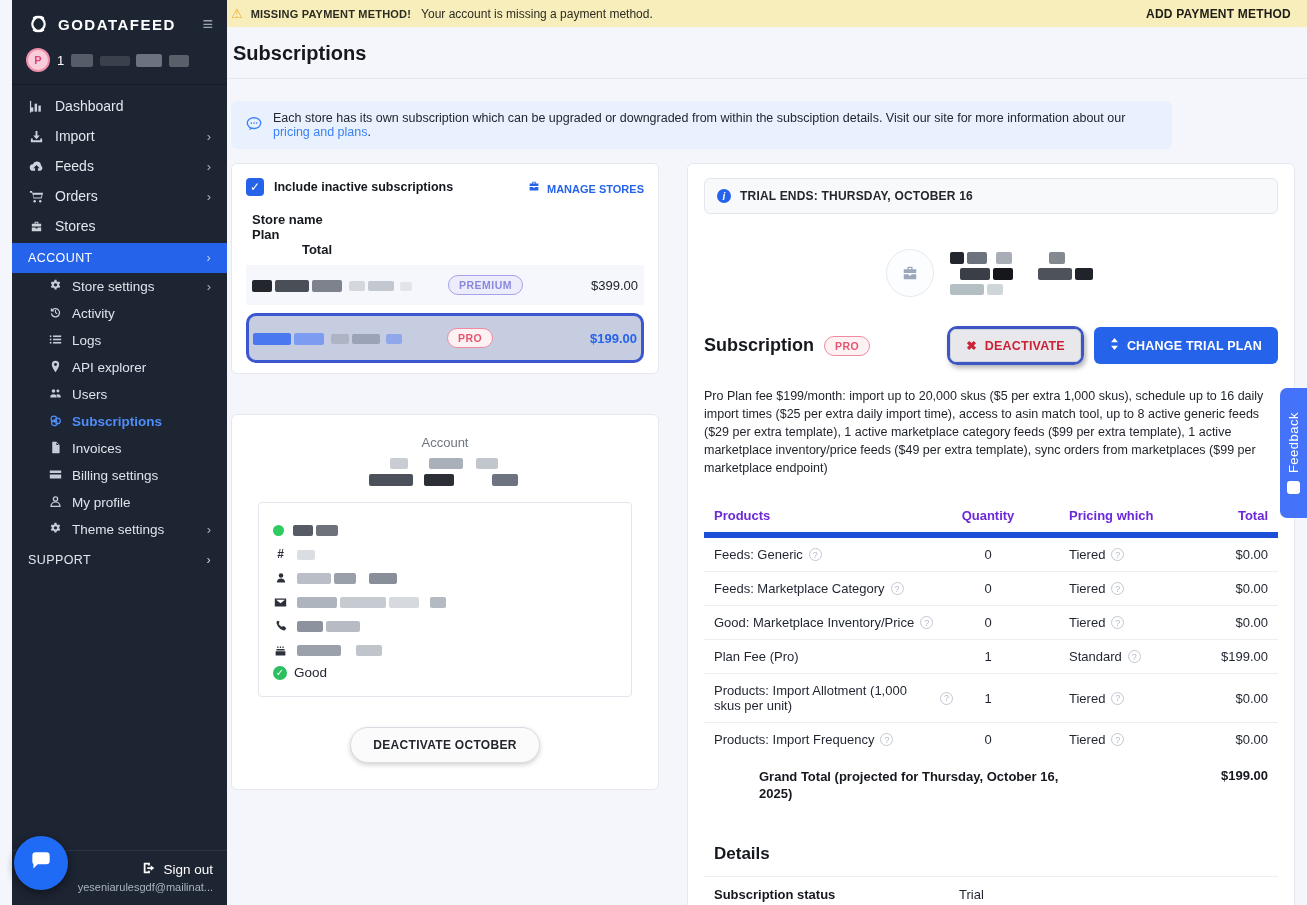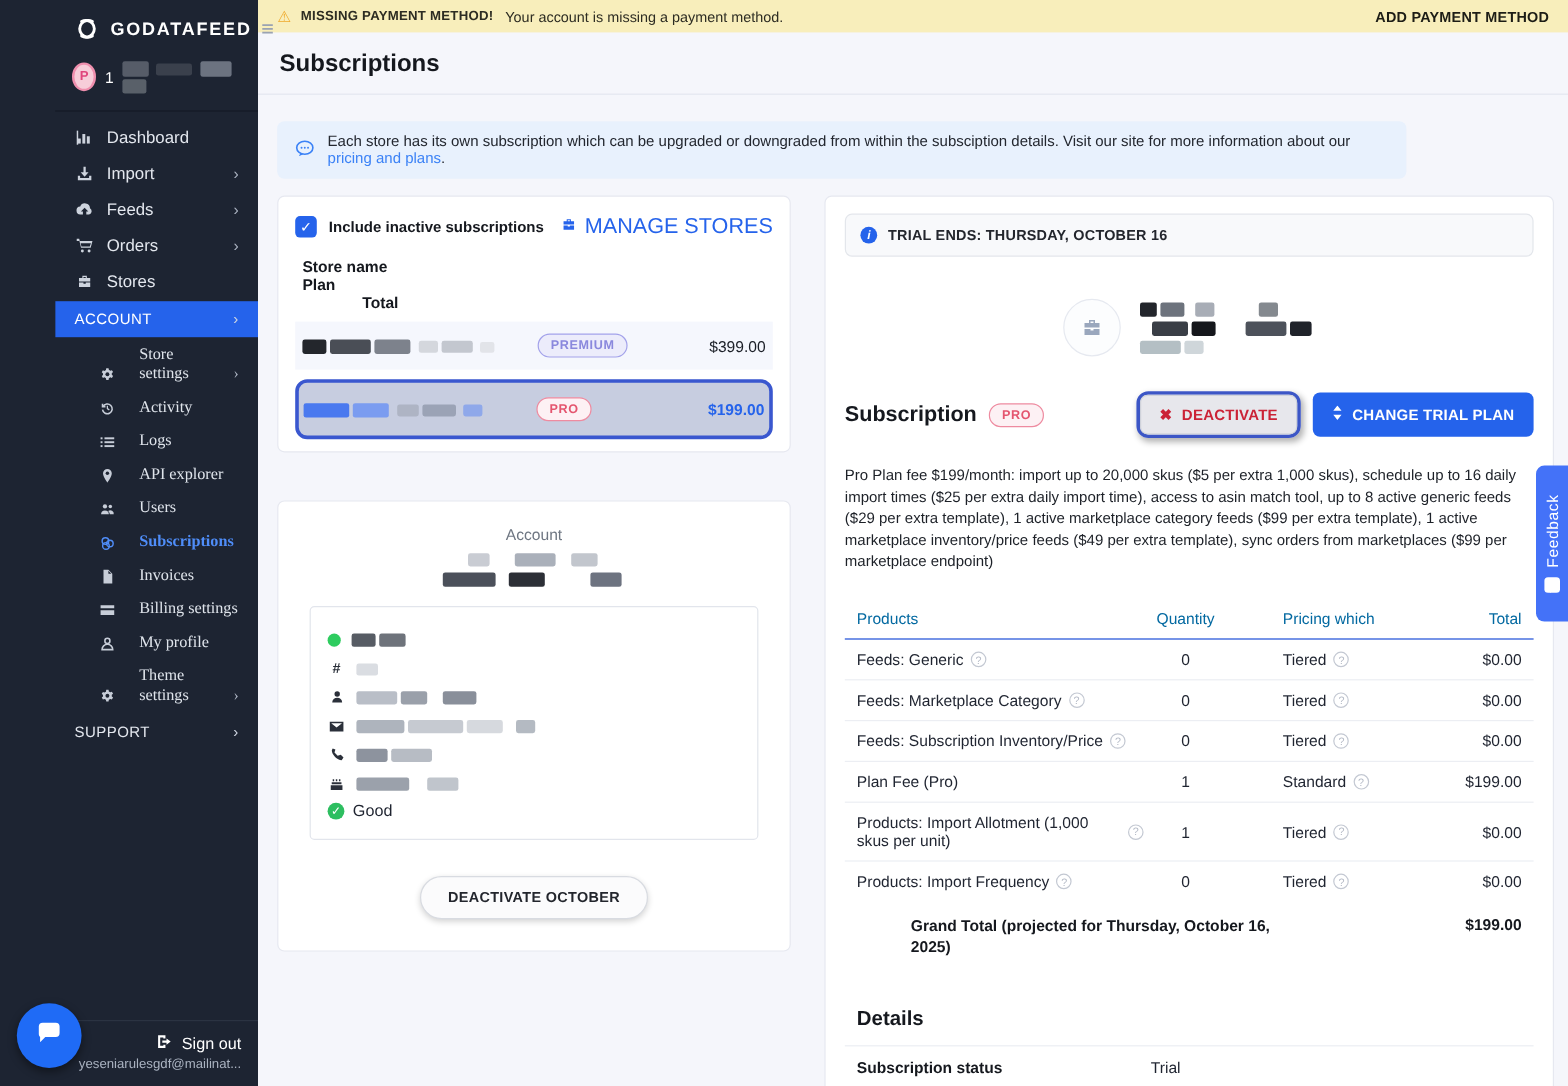--- a/index.html
+++ b/index.html
@@ -4,40 +4,40 @@
 <style>
   * { margin:0; padding:0; box-sizing:border-box; }
   html,body { width:1307px; height:905px; }
   body {
     font-family:"Liberation Sans", sans-serif;
     background:#f5f6fb; color:#1f2430;
     position:relative; overflow:hidden; font-size:13px;
   }
   
   .sidebar {
-    position:absolute; left:0; top:0; bottom:0; width:215px;
-    background:#1d2432; color:#dde2ea; display:flex; flex-direction:column; z-index:5;padding-left:46px;
+    position:absolute; left:12px; top:0; bottom:0; width:215px;
+    background:#1d2432; color:#dde2ea; display:flex; flex-direction:column; z-index:5;
   }
   .sb-head { padding:12px 14px 10px; border-bottom:1px solid #141a26; }
   .logo-row { display:flex; align-items:center; gap:8px; }
   .logo-mark { width:24px; height:24px; flex:0 0 auto; }
   .logo-text { font-weight:bold; font-size:15px; letter-spacing:1.5px; color:#fff; flex:1; }
   .hamburger { color:#9aa3b2; font-size:18px; cursor:pointer; line-height:1; }
   .ws-row { display:flex; align-items:center; gap:7px; margin-top:12px; padding-bottom:2px; }
   .ws-avatar { width:24px; height:24px; border-radius:50%; background:#f7cdd9; border:2px solid #ef8fae;
     color:#e0447c; font-weight:bold; font-size:11px; display:flex; align-items:center; justify-content:center; }
   .ws-num { color:#fff; font-size:13px; }
   .sb-nav { flex:1; padding-top:6px; overflow:hidden; }
   .nav-item { display:flex; align-items:center; gap:10px; padding:7px 16px; font-size:14px; color:#e3e7ee; cursor:pointer; }
   .nav-item .icn { width:17px; text-align:center; color:#cdd3dd; flex:0 0 auto; display:inline-flex; justify-content:center; }
   .nav-item .chev { margin-left:auto; color:#aab2c0; font-size:13px; }
   .nav-section { display:flex; align-items:center; padding:8px 16px; font-size:12.5px; letter-spacing:.4px; color:#e3e7ee; cursor:pointer; margin-top:2px; }
   .nav-section .chev { margin-left:auto; color:#cfd6e2; }
   .nav-section.active { background:#2563eb; color:#fff; }
-  .sub-item { display:flex; align-items:flex-end; gap:19px; padding:6px 16px 6px 36px; font-size:13.5px; color:#dfe4eb; cursor:pointer;font-family:Liberation Serif, serif; }
+  .sub-item { display:flex; align-items:flex-start; gap:9px; padding:6px 16px 6px 36px; font-size:13.5px; color:#dfe4eb; cursor:pointer; }
   .sub-item .icn { width:15px; display:inline-flex; justify-content:center; color:#c7cdd8; flex:0 0 auto; }
   .sub-item .chev { margin-left:auto; color:#aab2c0; font-size:13px; }
   .sub-item.current { color:#4f8df8; font-weight:bold; }
   .sub-item.current .icn { color:#4f8df8; }
   .sb-foot { border-top:1px solid #2b3342; padding:10px 14px 12px; text-align:right; }
   .signout { color:#fff; font-size:13.5px; display:inline-flex; align-items:center; gap:7px; cursor:pointer; }
   .sb-email { color:#aab3c1; font-size:11px; margin-top:3px; white-space:nowrap; overflow:hidden; }
   .chat-fab { position:absolute; left:14px; bottom:15px; width:54px; height:54px; border-radius:50%;
     background:#1f6bf6; display:flex; align-items:center; justify-content:center; z-index:9;
     box-shadow:0 3px 8px rgba(0,0,0,.45); cursor:pointer; }
@@ -57,21 +57,21 @@
   .cols { display:flex; align-items:flex-start; gap:28px; margin-top:14px; }
   .card { background:#fff; border:1px solid #e6e8f0; border-radius:6px; }
   
   .left-col { width:428px; flex:0 0 auto; display:flex; flex-direction:column; }
   .stores-card { padding:14px 14px 10px; }
   .stores-top { display:flex; align-items:center; justify-content:space-between; }
   .chk-wrap { display:flex; align-items:center; gap:10px; cursor:pointer; }
   .chk { width:18px; height:18px; border-radius:4px; background:#2563eb; color:#fff; font-size:12px;
     display:flex; align-items:center; justify-content:center; }
   .chk-label { font-weight:bold; font-size:12.5px; color:#15181e; }
-  .manage-link { color:#2563eb; font-weight:normal; font-size:18px; display:flex; align-items:center; gap:6px; cursor:pointer; }
+  .manage-link { color:#2563eb; font-weight:bold; font-size:11px; display:flex; align-items:flex-end; gap:6px; cursor:pointer; }
   .stores-hdr { display:flex; font-weight:bold; font-size:13px; margin-top:16px; padding:0 6px 8px; color:#15181e;flex-direction:column; }
   .stores-hdr .c-name { flex:1; }
   .stores-hdr .c-plan { width:110px; }
   .stores-hdr .c-total { width:80px; text-align:right; }
   .store-row { display:flex; align-items:center; padding:10px 6px; }
   .store-row .c-name { flex:1; }
   .store-row .c-plan { width:110px; }
   .store-row .c-total { width:80px; text-align:right; font-size:13px; color:#1b1f27; }
   .store-row.row-premium { background:#f5f7fd; }
   .store-row.row-selected { background:#c7cde0; border:3px solid #3a57cf; border-radius:10px; margin-top:8px; padding:12px 4px; cursor:pointer; }
@@ -116,21 +116,21 @@
   .deact-ring { border:3px solid #3c56c6; border-radius:10px; box-shadow:2px 3px 5px rgba(0,0,0,.3); }
   .btn-deactivate { background:#e7e7ec; border:1px solid #cfd2da; border-radius:6px; color:#cb2236;
     font-weight:bold; font-size:12.5px; padding:8px 15px; display:flex; align-items:center; gap:8px;
     cursor:pointer; font-family:inherit; letter-spacing:.2px; }
   .btn-primary { background:#2563eb; border:none; border-radius:6px; color:#fff; font-weight:bold;
     font-size:12.5px; padding:11px 16px; display:flex; align-items:center; gap:8px; cursor:pointer;
     font-family:inherit; letter-spacing:.2px; }
   .plan-desc { margin-top:22px; font-size:12.5px; line-height:18px; color:#1d2128; }
   .ptable { margin-top:22px; }
   .prow { display:flex; align-items:center; padding:9px 10px; border-bottom:1px solid #eceef3; font-size:13px; }
-  .prow.hdr { font-weight:normal; border-bottom:1px solid #1d4ed8; color:#0369a1; }
+  .prow.hdr { font-weight:bold; border-bottom:6px solid #1d4ed8; color:#6d28d9; }
   .pc-name { flex:1; display:flex; align-items:center; gap:6px; }
   .pc-qty { width:70px; text-align:center; }
   .pc-model2 { width:135px; padding-left:46px; display:flex; align-items:center; gap:6px; }
   .pc-total { width:110px; text-align:right; }
   .help { width:13px; height:13px; border-radius:50%; border:1px solid #c3c8d2; color:#b4bac6;
     font-size:9px; display:inline-flex; align-items:center; justify-content:center; flex:0 0 auto; }
   .gtotal { display:flex; padding:12px 10px 0; }
   .gtotal .lbl { font-weight:bold; font-size:13px; width:300px; line-height:17px; color:#15181e;margin-left:45px; }
   .gtotal .val { margin-left:auto; font-weight:bold; font-size:13px; color:#15181e; }
   .details-title { font-size:17px; font-weight:bold; margin:42px 10px 12px; color:#15181e; }
@@ -562,21 +562,21 @@
               </span>
             <span class="pc-qty">0</span>
             <span class="pc-model2">
                 <span>Tiered</span>
                 <span class="help">?</span>
               </span>
             <span class="pc-total">$0.00</span>
           </div>
           <div class="prow">
             <span class="pc-name">
-                <span>Feeds: Subscription Inventory/Price</span>
+                <span>Good: Marketplace Inventory/Price</span>
                 <span class="help">?</span>
               </span>
             <span class="pc-qty">0</span>
             <span class="pc-model2">
                 <span>Tiered</span>
                 <span class="help">?</span>
               </span>
             <span class="pc-total">$0.00</span>
           </div>
           <div class="prow">

